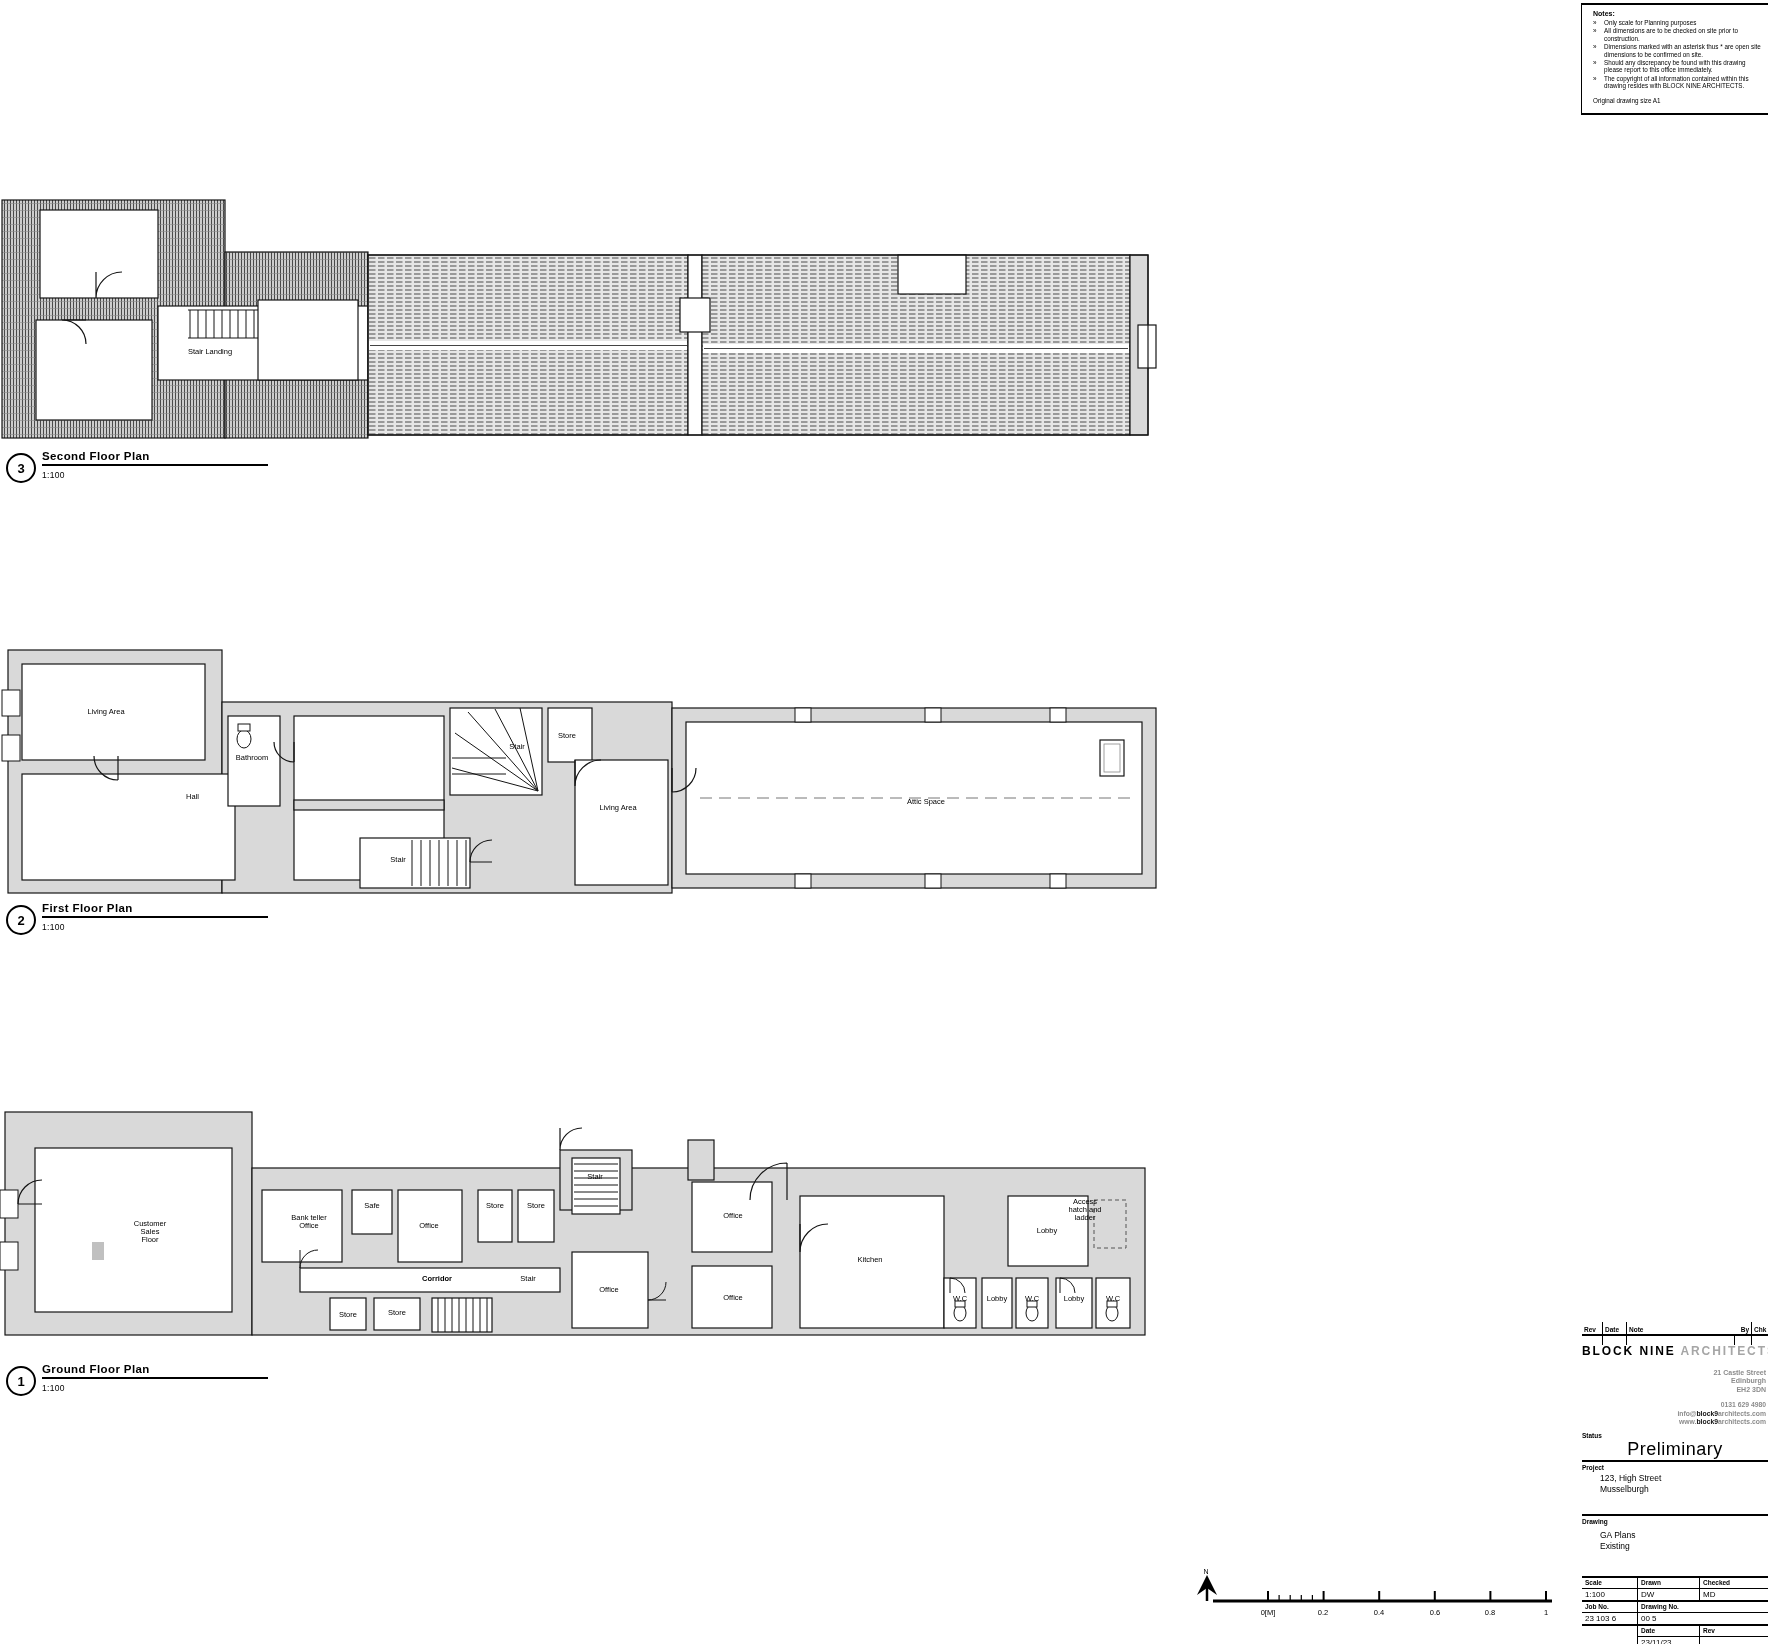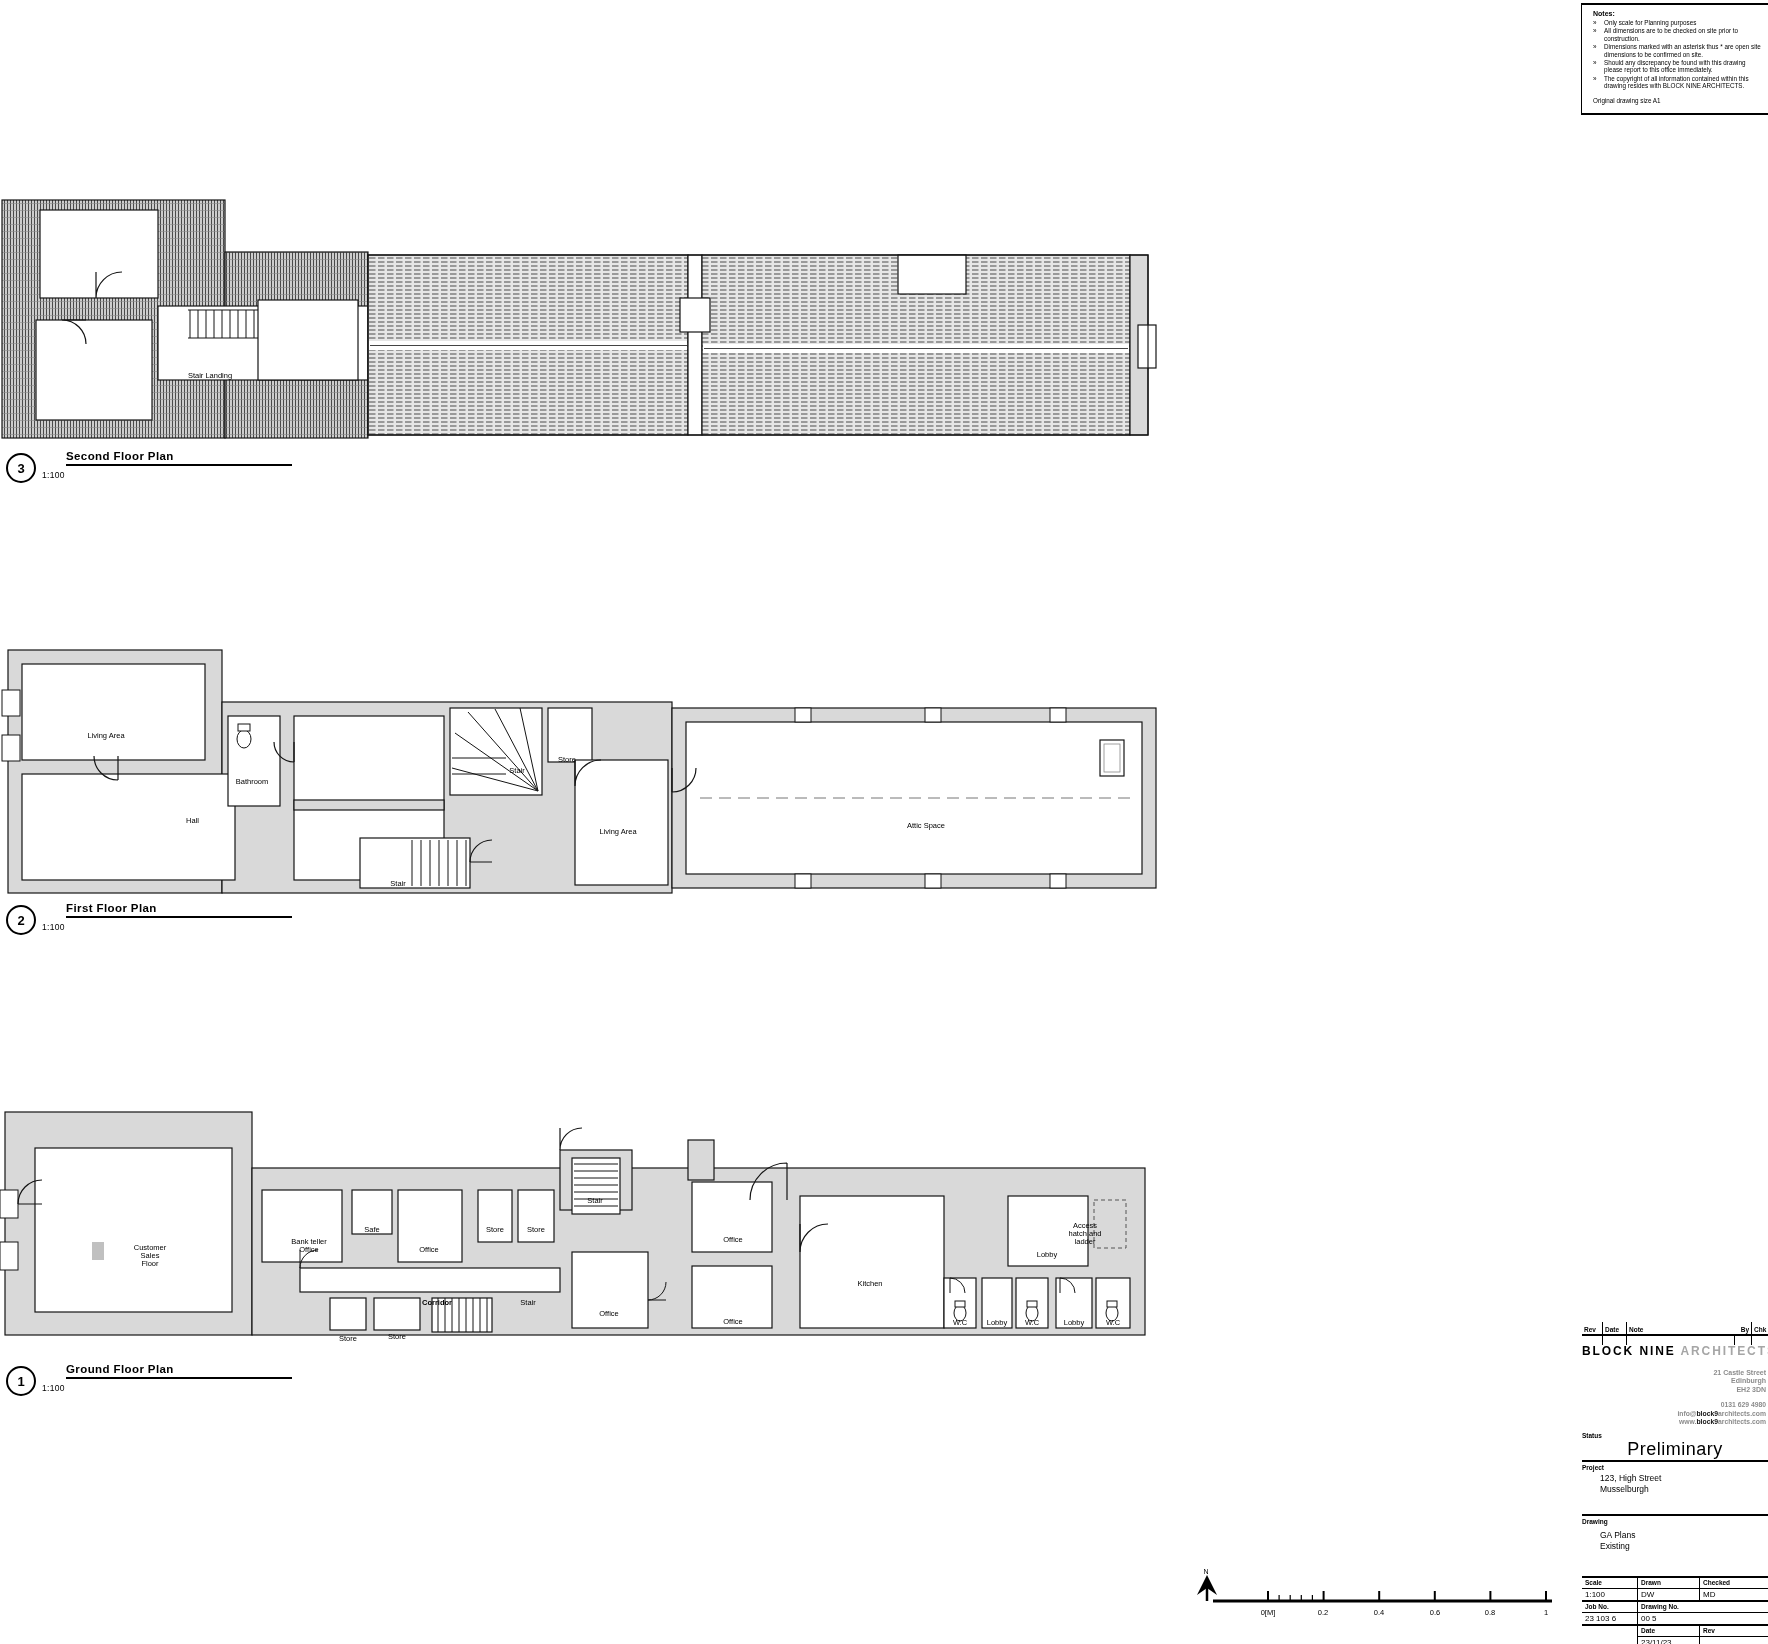--- a/index.html
+++ b/index.html
@@ -2,27 +2,27 @@
 <html><head>
 <meta charset="utf-8">
 <style>
   html,body{margin:0;padding:0;background:#ffffff;}
   .sheet{position:relative;width:1768px;height:1644px;background:#fff;overflow:hidden;
          font-family:"Liberation Sans",sans-serif;color:#000;}
   svg{position:absolute;left:0;top:0;}
 
   
   .room-label{position:absolute;transform:translate(-50%,-50%);font-size:7.5px;line-height:8px;
-    text-align:center;white-space:pre-line;color:#000;margin-top:24px;}
+    text-align:center;white-space:pre-line;color:#000;}
 
   
   .plan-circle{position:absolute;width:26px;height:26px;border:2.5px solid #000;border-radius:50%;
     display:flex;align-items:center;justify-content:center;font-size:13px;font-weight:700;left:6px;}
   .plan-label{position:absolute;left:42px;width:226px;border-bottom:2px solid #000;
-    font-size:11.5px;font-weight:700;letter-spacing:.4px;padding-bottom:2px;margin-left:24px;}
+    font-size:11.5px;font-weight:700;letter-spacing:.4px;padding-bottom:2px;}
   .plan-scale{position:absolute;left:42px;font-size:8.5px;letter-spacing:.3px;}
 
   
   .notes{position:absolute;left:1581px;top:3px;width:187px;height:112px;box-sizing:border-box;
     border-top:2.5px solid #000;border-bottom:2.5px solid #000;border-left:1.5px solid #000;
     padding:5px 3px 0 11px;}
   .notes-title{font-size:7px;font-weight:700;margin-bottom:2px;}
   .note-item{display:flex;font-size:6.3px;line-height:7.4px;margin-bottom:1px;}
   .note-item .bullet{width:11px;flex:none;}
   .notes-footer{font-size:6.3px;margin-top:7px;}

